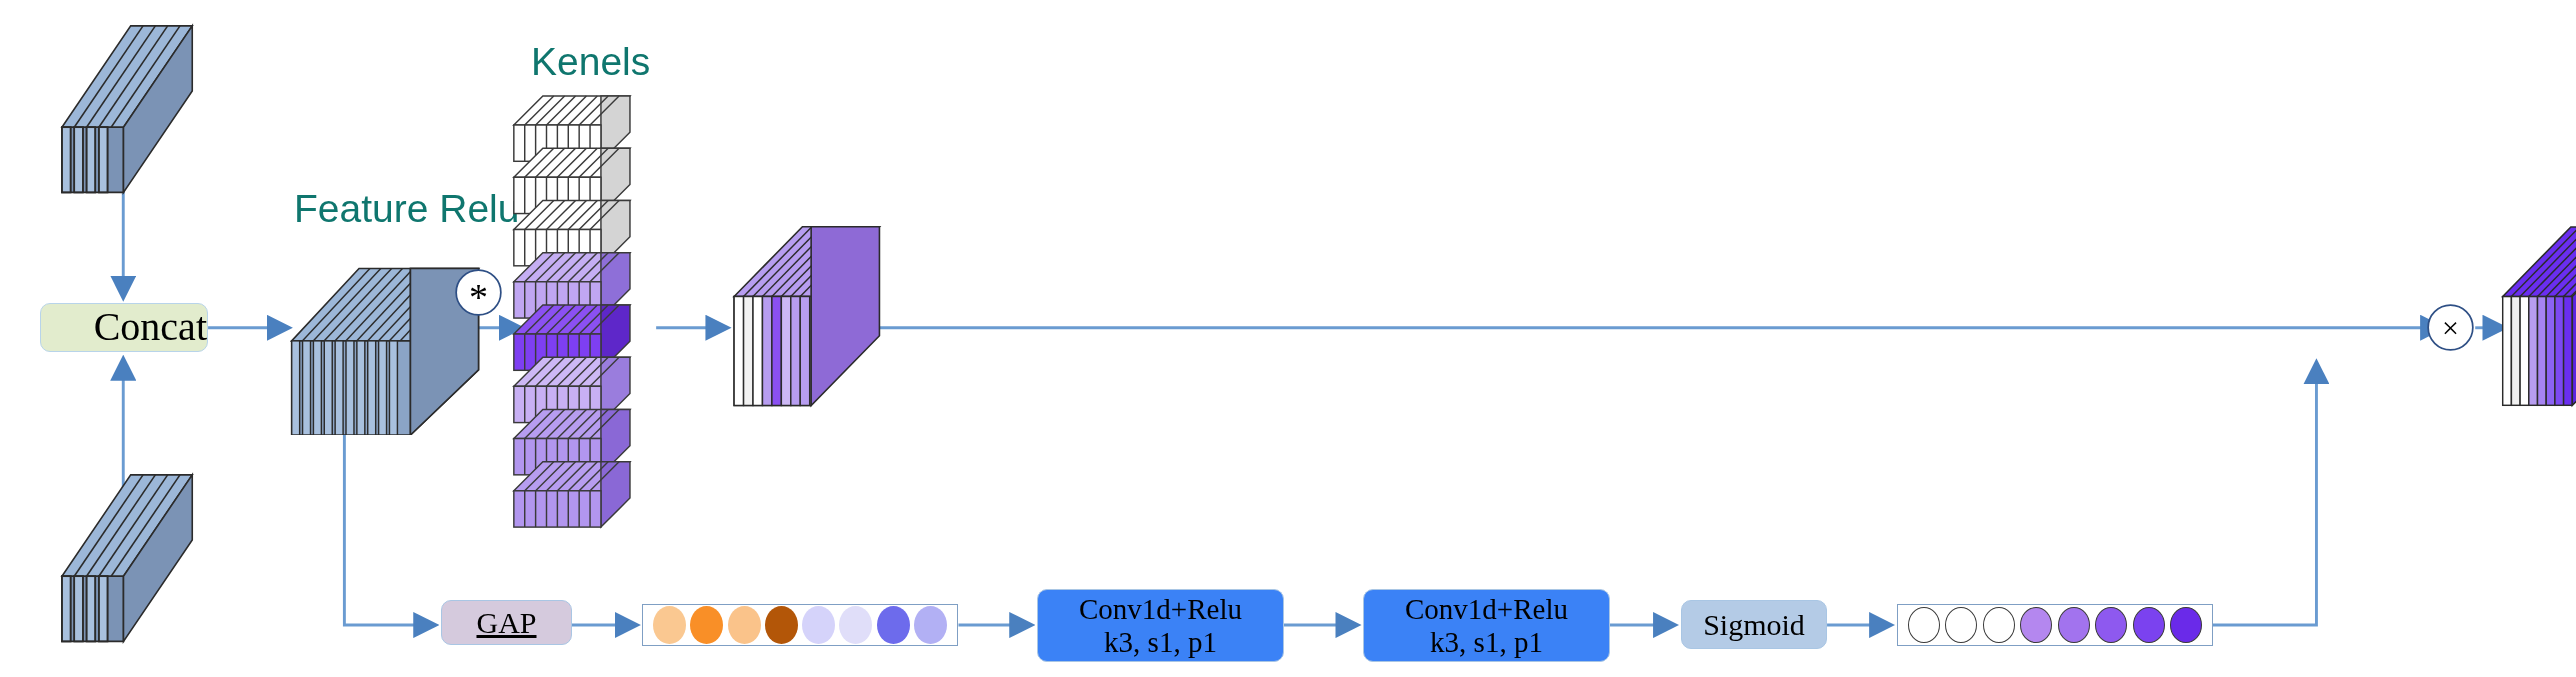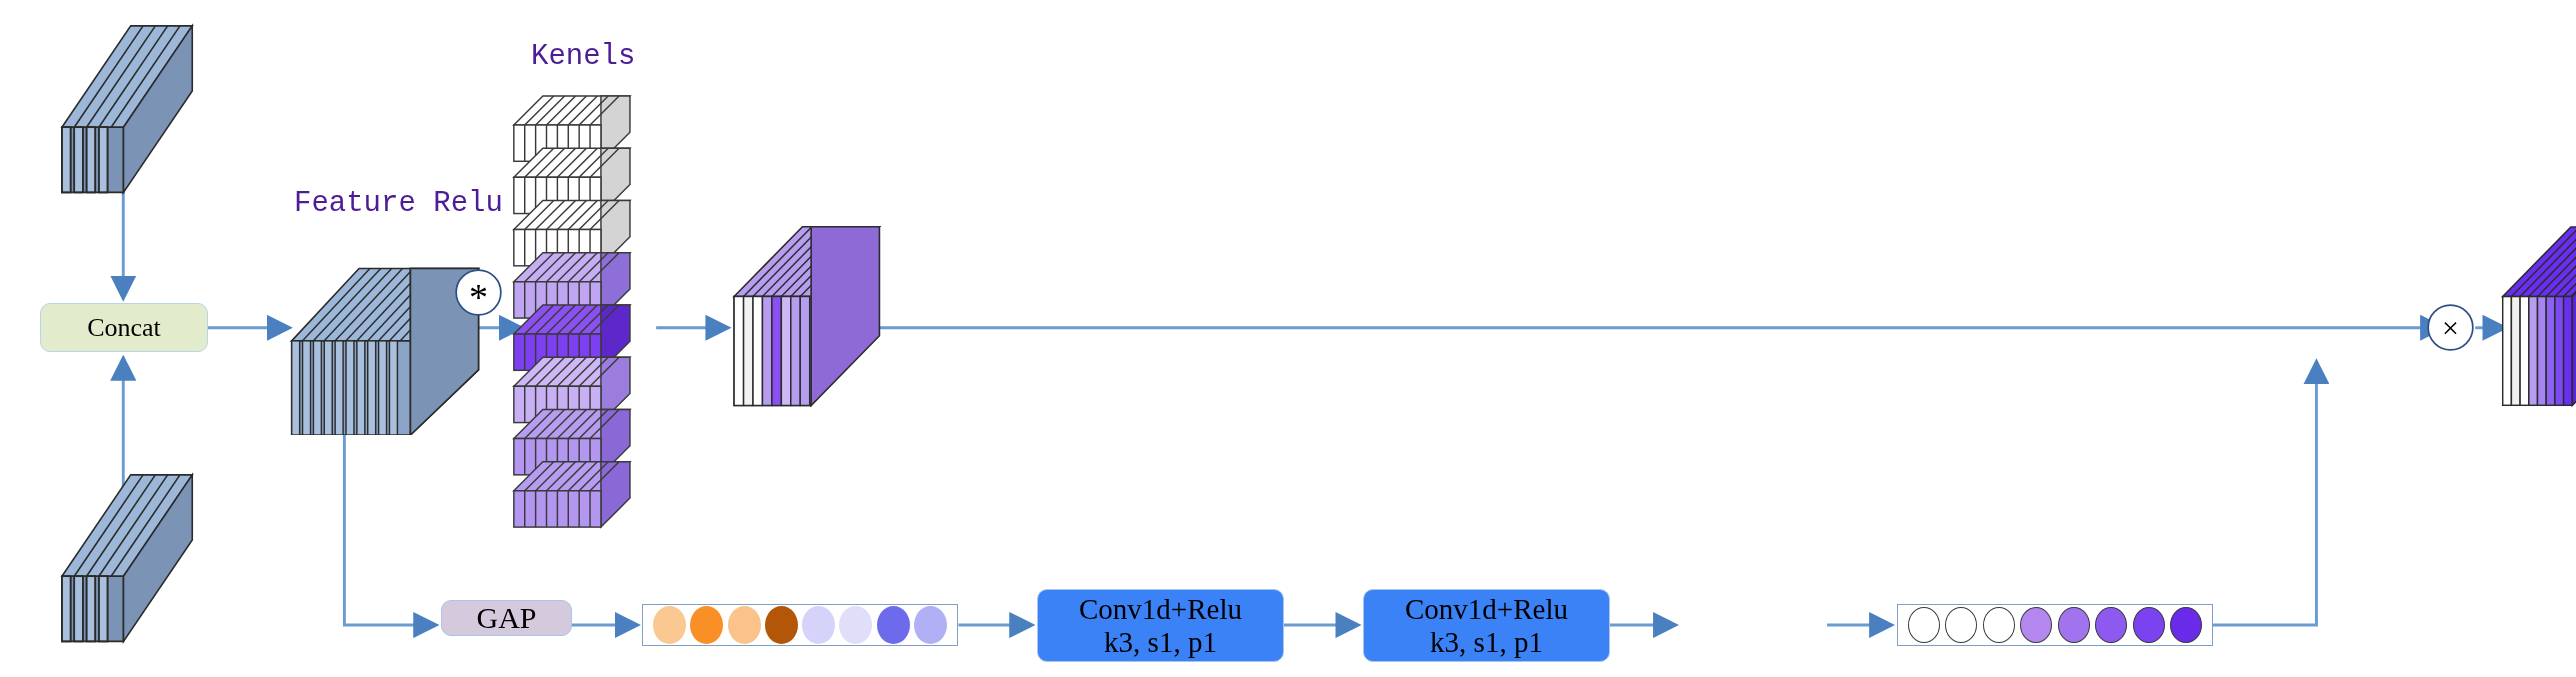--- a/index.html
+++ b/index.html
@@ -6,31 +6,31 @@
   body{width:2576px;height:678px;font-family:"Liberation Serif",serif;overflow:hidden;}
   #stage{position:relative;width:2576px;height:678px;background:#fff;}
   svg.layer{position:absolute;left:0;top:0;width:2576px;height:678px;}
 
   .blk{position:absolute;}
 
   
   .pbox{position:absolute;display:flex;align-items:center;justify-content:center;
         border-radius:10px;box-sizing:border-box;text-align:center;line-height:1.12;
         font-family:"Liberation Serif",serif;color:#000;}
-  .pbox.concat{background:#e2eccd;border:1.5px solid #b8d4ea;font-size:26px;}
+  .pbox.concat{background:#e2eccd;border:1.5px solid #b8d4ea;font-size:40px;justify-content:flex-end;}
   .pbox.gap{background:#d5cadd;border:1.5px solid #a9c6e4;font-size:30px;}
   .pbox.conv{background:#3b82f6;border:1.5px solid #a9c6e4;font-size:29px;}
   .pbox.sigmoid{background:#b4cbe6;border:1.5px solid #a9c6e4;font-size:30px;}
 
   
   .strip{position:absolute;background:#ffffff;border:1.5px solid #7f9fc4;
          display:flex;align-items:center;box-sizing:border-box;}
   .dot{border-radius:50%;}
 
-  .caption{position:absolute;font-family:Liberation Mono, monospace;font-size:29px;color:#4c1d95;white-space:nowrap;}
+  .caption{position:absolute;font-family:Liberation Sans, sans-serif;font-size:39px;color:#0f766e;white-space:nowrap;}
 </style>
 </head>
 <body>
 
 <div id="stage">
 
   <svg class="layer" viewBox="0 0 3553 935">
     <defs>
       <marker id="ah" markerWidth="9" markerHeight="9" refX="7.5" refY="4.5" orient="auto">
         <path d="M0,0 L9,4.5 L0,9 z" fill="#4a80bf"></path>
@@ -432,21 +432,21 @@
         <rect x="48" y="108" width="12" height="150" fill="#b79df0"></rect>
         <rect x="60" y="108" width="12" height="150" fill="#a684f2"></rect>
         <rect x="72" y="108" width="12" height="150" fill="#8b63f3"></rect>
         <rect x="84" y="108" width="12" height="150" fill="#7c49f2"></rect>
         <rect x="96" y="108" width="12" height="150" fill="#6a2ef0"></rect>
       </g>
       <polygon points="108,108 202,12 202,162 108,258" fill="#5b26e0" stroke="#2b2b2b" stroke-width="2.2"></polygon>
     </g>
   </svg>
 
-  <div class="pbox gap" style="left:441px;top:600px;width:131px;height:36px;">
+  <div class="pbox gap" style="left:441px;top:600px;width:131px;height:45px;text-decoration:underline;">
     <span>GAP</span>
   </div>
 
   <div class="strip" style="left:642px;top:604px;width:316px;height:42px;padding:0 10px;justify-content:space-between;">
     <span class="dot" style="width:33px;height:38px;background:#fac891;"></span>
     <span class="dot" style="width:33px;height:38px;background:#f98f27;"></span>
     <span class="dot" style="width:33px;height:38px;background:#fac38a;"></span>
     <span class="dot" style="width:33px;height:38px;background:#b35608;"></span>
     <span class="dot" style="width:33px;height:38px;background:#d5d3fa;"></span>
     <span class="dot" style="width:33px;height:38px;background:#e0def9;"></span>
@@ -457,20 +457,23 @@
   <div class="pbox conv" style="left:1037px;top:589px;width:247px;height:73px;flex-direction:column;">
     <span>Conv1d+Relu</span>
     <span>k3, s1, p1</span>
   </div>
 
   <div class="pbox conv" style="left:1363px;top:589px;width:247px;height:73px;flex-direction:column;">
     <span>Conv1d+Relu</span>
     <span>k3, s1, p1</span>
   </div>
 
+  <div class="pbox sigmoid" style="left:1681px;top:600px;width:146px;height:49px;">
+    <span>Sigmoid</span>
+  </div>
 
   <div class="strip" style="left:1897px;top:604px;width:316px;height:42px;padding:0 10px;justify-content:space-between;">
     <span class="dot" style="width:32px;height:36px;background:#ffffff;border:1.5px solid #3a3a3a;box-sizing:border-box;"></span>
     <span class="dot" style="width:32px;height:36px;background:#ffffff;border:1.5px solid #3a3a3a;box-sizing:border-box;"></span>
     <span class="dot" style="width:32px;height:36px;background:#ffffff;border:1.5px solid #3a3a3a;box-sizing:border-box;"></span>
     <span class="dot" style="width:32px;height:36px;background:#b487ef;border:1.5px solid #3a3a3a;box-sizing:border-box;"></span>
     <span class="dot" style="width:32px;height:36px;background:#a273ee;border:1.5px solid #3a3a3a;box-sizing:border-box;"></span>
     <span class="dot" style="width:32px;height:36px;background:#8e59ef;border:1.5px solid #3a3a3a;box-sizing:border-box;"></span>
     <span class="dot" style="width:32px;height:36px;background:#7b42ef;border:1.5px solid #3a3a3a;box-sizing:border-box;"></span>
     <span class="dot" style="width:32px;height:36px;background:#6a2ae9;border:1.5px solid #3a3a3a;box-sizing:border-box;"></span>

